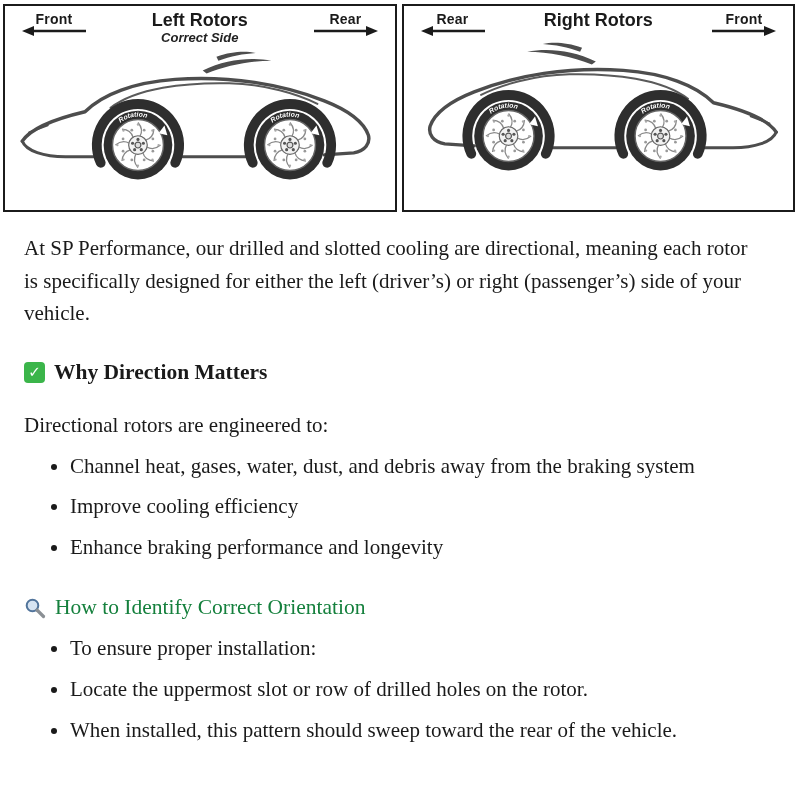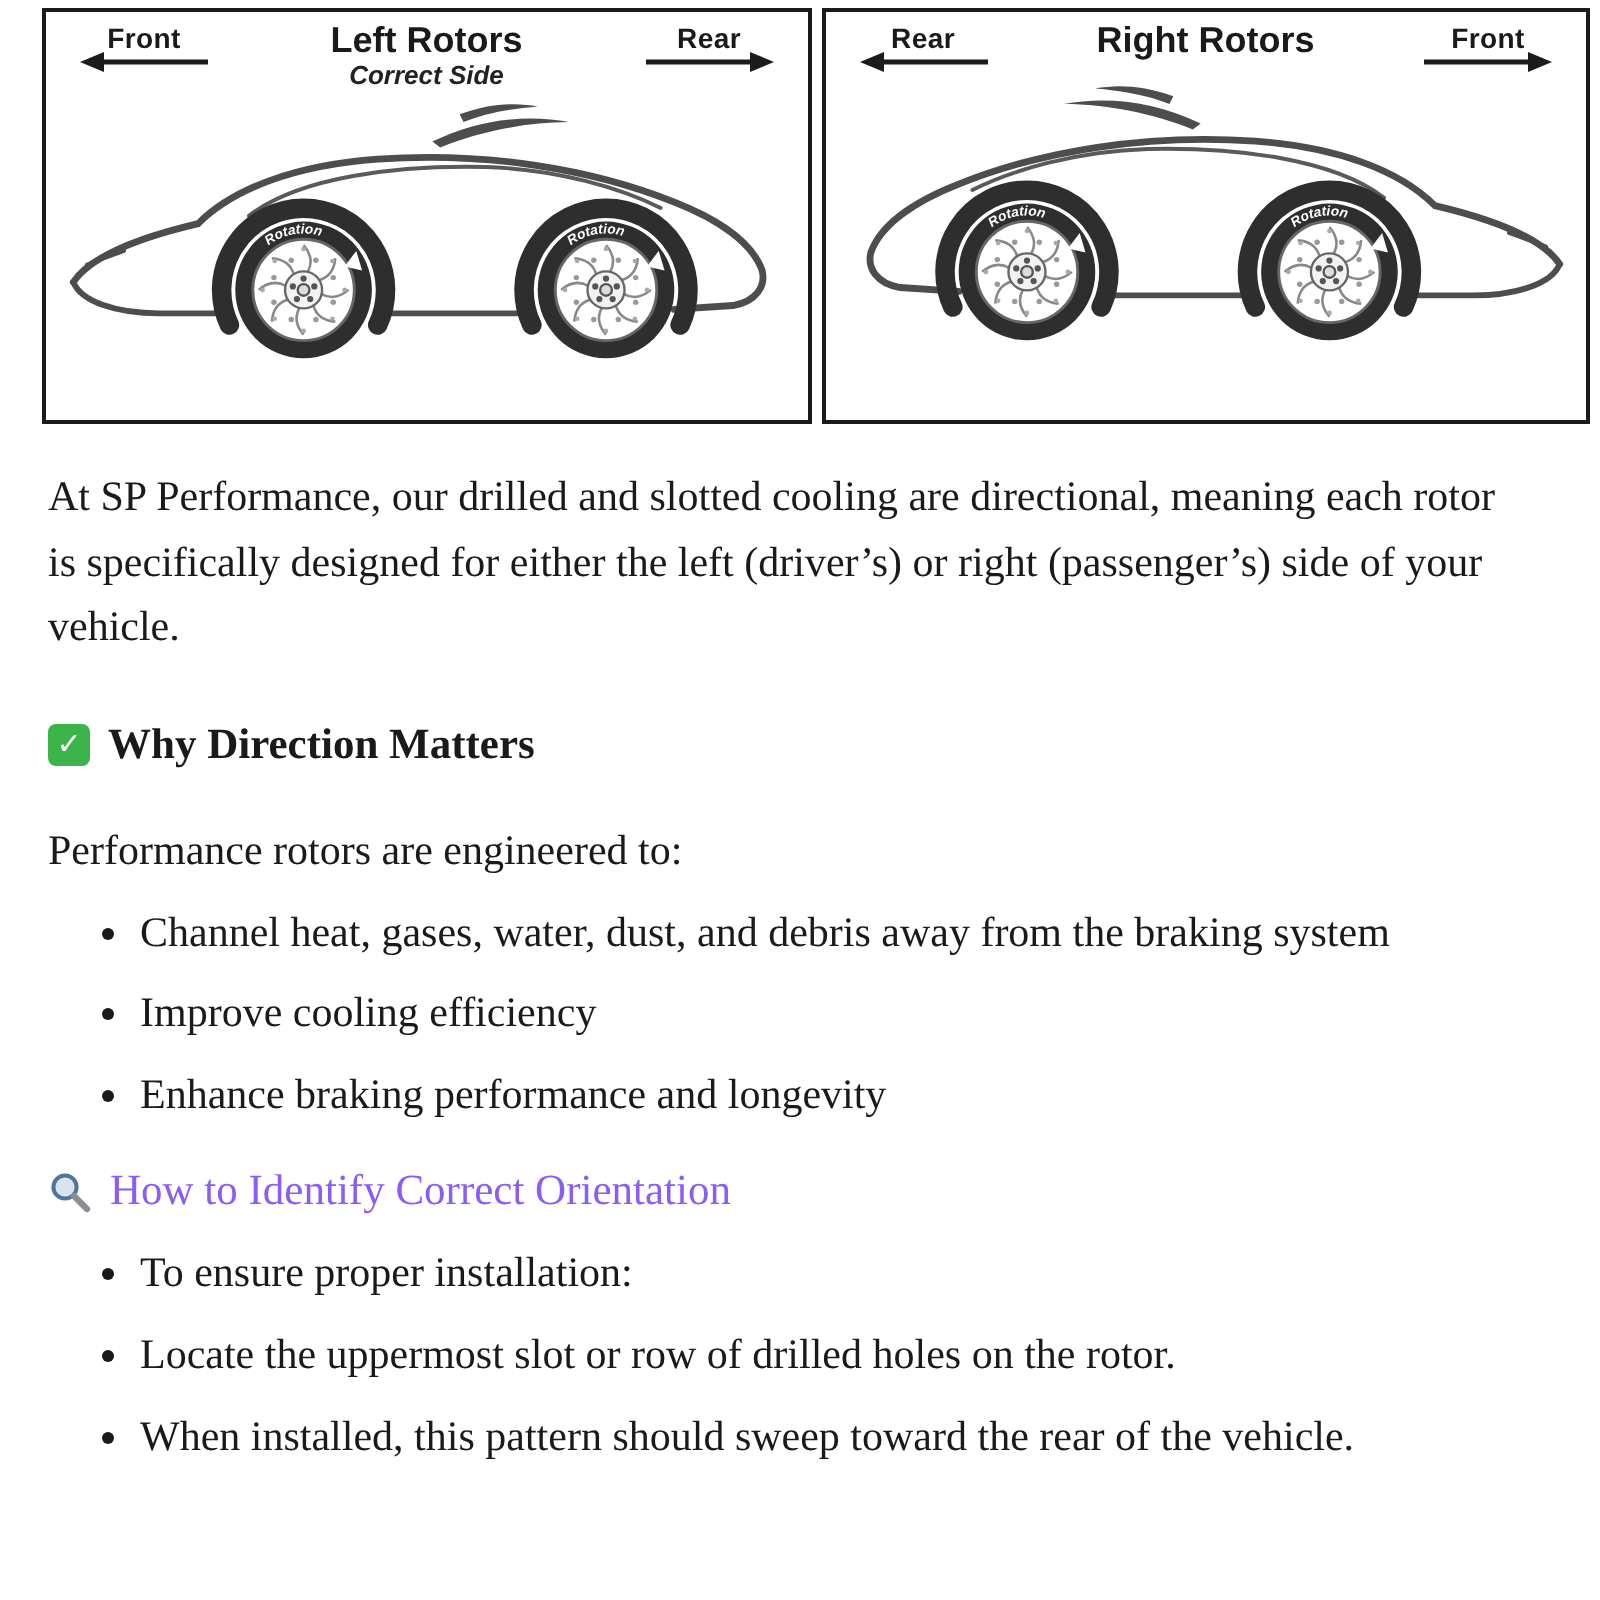--- a/index.html
+++ b/index.html
@@ -4,21 +4,21 @@
 <style>
   * { margin:0; padding:0; box-sizing:border-box; }
   html,body { background:#ffffff; }
   body {
     width:800px; height:800px; overflow:hidden;
     font-family:"Liberation Serif", serif;
     color:#1a1a1a;
   }
 
   
-  .diagram { display:flex; gap:5px; padding:4px 5px 0 21px; }
+  .diagram { display:flex; gap:5px; padding:4px 5px 0 3px; }
   .panel {
     flex:1; border:2.5px solid #1b1b1b; background:#fff;
     height:208px; overflow:hidden;
   }
   .panel-header {
     display:flex; justify-content:space-between; align-items:flex-start;
     padding:5px 10px 0 10px;
     font-family:"Liberation Sans", sans-serif;
   }
   .dir { display:flex; flex-direction:column; align-items:center; width:78px; }
@@ -26,21 +26,21 @@
   .dir svg { margin-top:-1px; }
   .panel-title-wrap { text-align:center; flex:1; }
   .panel-title { font-size:18px; font-weight:bold; line-height:1.05; }
   .panel-subtitle { font-size:13px; font-weight:bold; font-style:italic; color:#222; }
   .car-svg { display:block; width:100%; height:152px; margin-top:2px; }
 
   
   .article { padding:16px 30px 0 24px; font-size:21px; line-height:1.55; }
   .intro { max-width:735px; margin-top:4px; }
   .sec-heading { margin-top:26px; font-size:21.5px; font-weight:bold; display:flex; align-items:center; gap:9px; }
-  .sec-heading.regular { font-weight:normal; color:#8b5cf6; margin-top:16px; }
+  .sec-heading.regular { font-weight:normal; color:#15803d; margin-top:28px; }
   .check-badge {
     display:inline-flex; align-items:center; justify-content:center;
     width:21px; height:21px; border-radius:4px;
     background:#3bb54a; color:#fff; font-size:15px; font-weight:bold;
     font-family:"DejaVu Sans", sans-serif; flex:0 0 auto;
   }
   .lead { margin-top:20px; }
   ul.bullets { margin-top:4px; padding-left:46px; max-width:720px; }
   ul.bullets li { margin:8px 0; }
   .mag-icon { flex:0 0 auto; }
@@ -189,21 +189,21 @@
 
 <div class="article">
 
   <p class="intro">At SP Performance, our drilled and slotted cooling are directional, meaning each rotor is specifically designed for either the left (driver’s) or right (passenger’s) side of your vehicle.</p>
 
   <div class="sec-heading">
     <span class="check-badge">✓</span>
     <span>Why Direction Matters</span>
   </div>
 
-  <p class="lead">Performance rotors are engineered to:</p>
+  <p class="lead">Directional rotors are engineered to:</p>
 
   <ul class="bullets">
     <li>Channel heat, gases, water, dust, and debris away from the braking system</li>
     <li>Improve cooling efficiency</li>
     <li>Enhance braking performance and longevity</li>
   </ul>
 
   <div class="sec-heading regular">
     <svg class="mag-icon" width="22" height="22" viewBox="0 0 22 22">
       <circle cx="8.5" cy="8.5" r="5.8" fill="#d7e4f2" stroke="#51749b" stroke-width="2"></circle>

